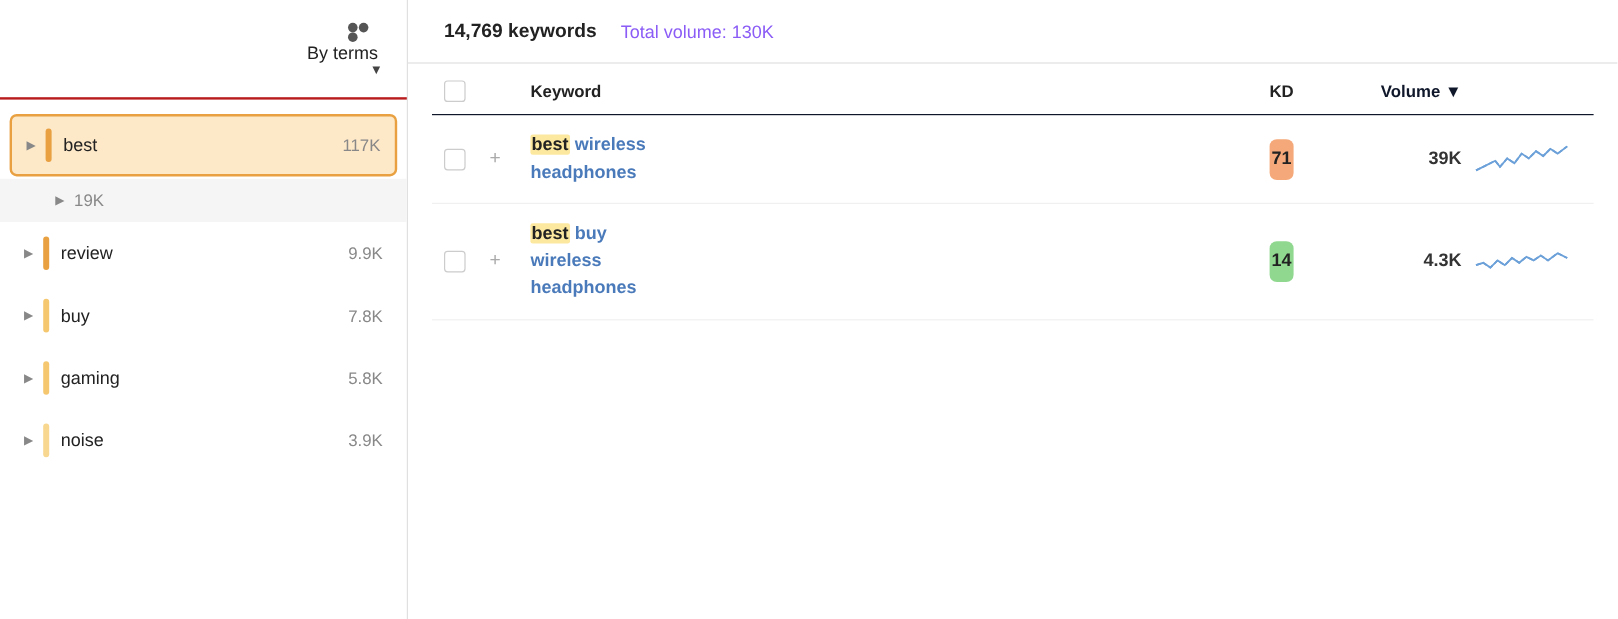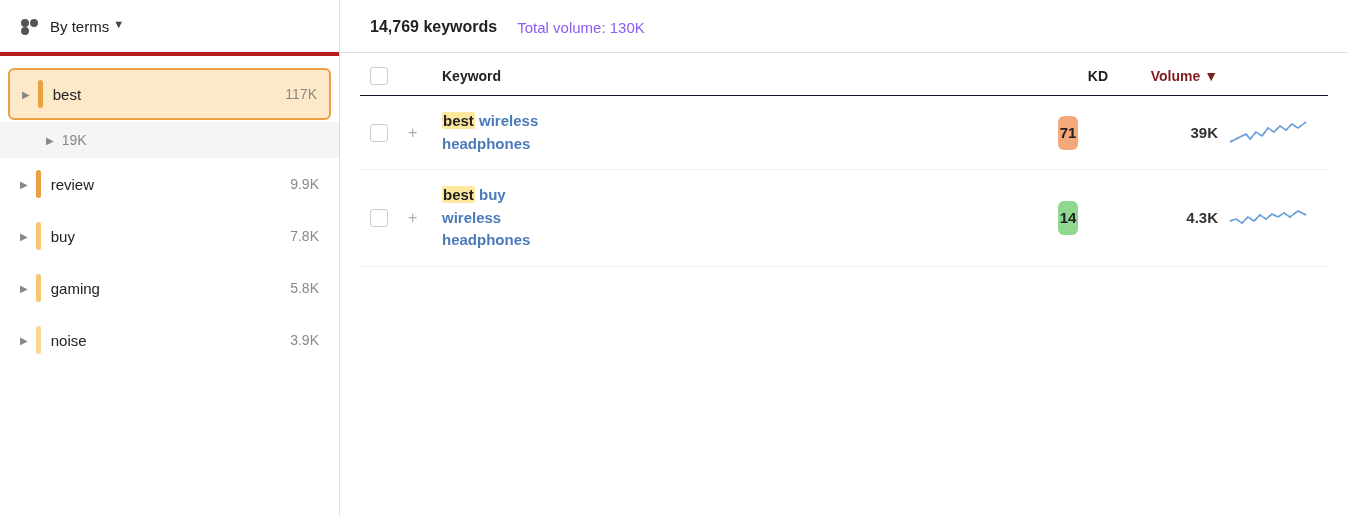--- a/index.html
+++ b/index.html
@@ -16,23 +16,24 @@
     }
     
     .left-panel {
       width: 340px;
       border-right: 1px solid #e0e0e0;
       padding: 0;
       flex-shrink: 0;
     }
     .header-row {
       display: flex;
-      align-items: flex-start;
+      align-items: flex-end;
       padding: 18px 20px 16px 20px;
-      border-bottom: 4px solid #b91c1c;
+      border-bottom: 2px solid #b91c1c;
+      flex-direction: column;
     }
     .by-terms-icon {
       margin-right: 8px;
       display: flex;
       align-items: center;
     }
     .by-terms-label {
       font-size: 15px;
       font-weight: 500;
       margin-right: 4px;
@@ -114,22 +115,22 @@
     .table-header {
       display: flex;
       align-items: center;
       padding: 14px 10px 10px 10px;
       border-bottom: 1px solid #0f172a;
       gap: 10px;
     }
     .col-checkbox { width: 28px; flex-shrink: 0; }
     .col-plus { width: 24px; flex-shrink: 0; }
     .col-keyword { flex: 1; font-weight: 700; font-size: 14px; color: #222; }
-    .col-kd { width: 80px; font-weight: 700; font-size: 14px; color: #222; text-align: right; }
-    .col-volume { width: 100px; font-weight: 700; font-size: 14px; color: #7f1d1d; text-align: right; }
+    .col-kd { width: 80px; font-weight: 700; font-size: 14px; color: #222; text-align: center; }
+    .col-volume { width: 100px; font-weight: 700; font-size: 14px; color: #0f172a; text-align: right; }
     .col-trend { width: 90px; flex-shrink: 0; }
     .table-row {
       display: flex;
       align-items: center;
       padding: 14px 10px;
       border-bottom: 1px solid #f0f0f0;
       gap: 10px;
     }
     .checkbox-box {
       width: 18px;

